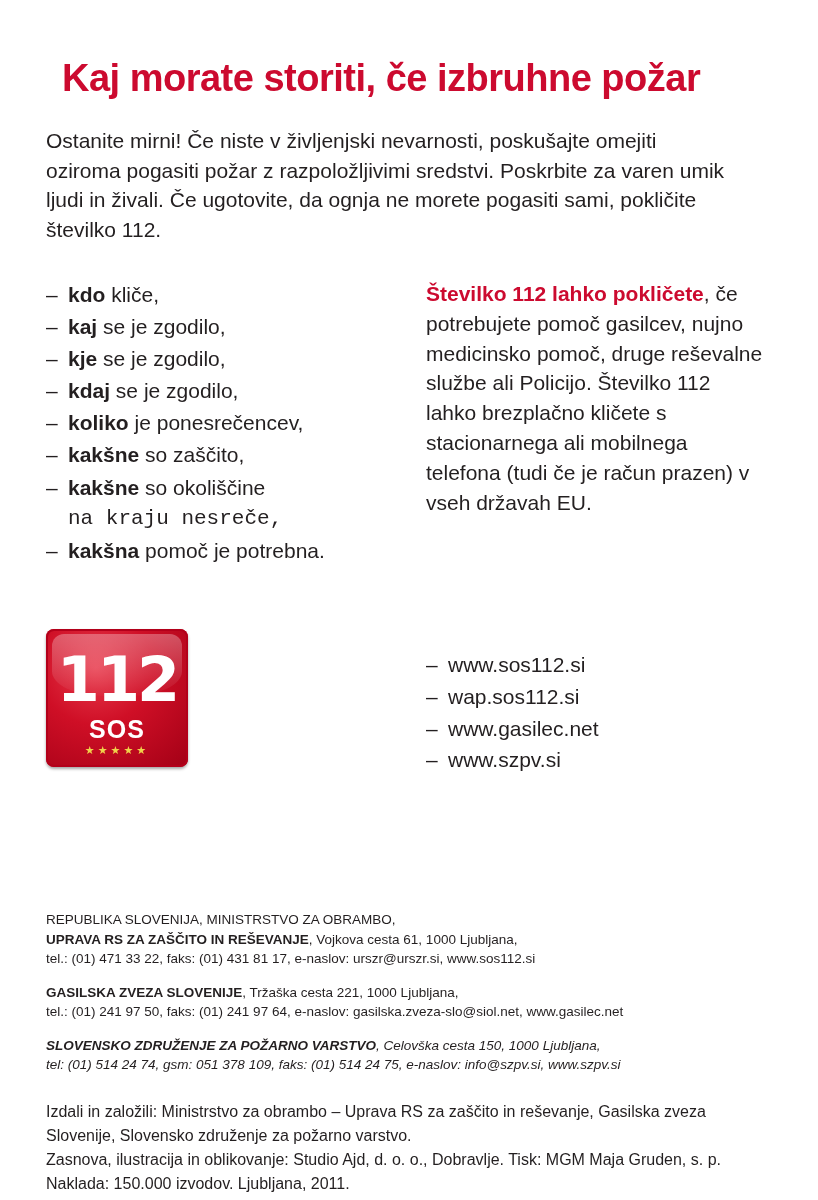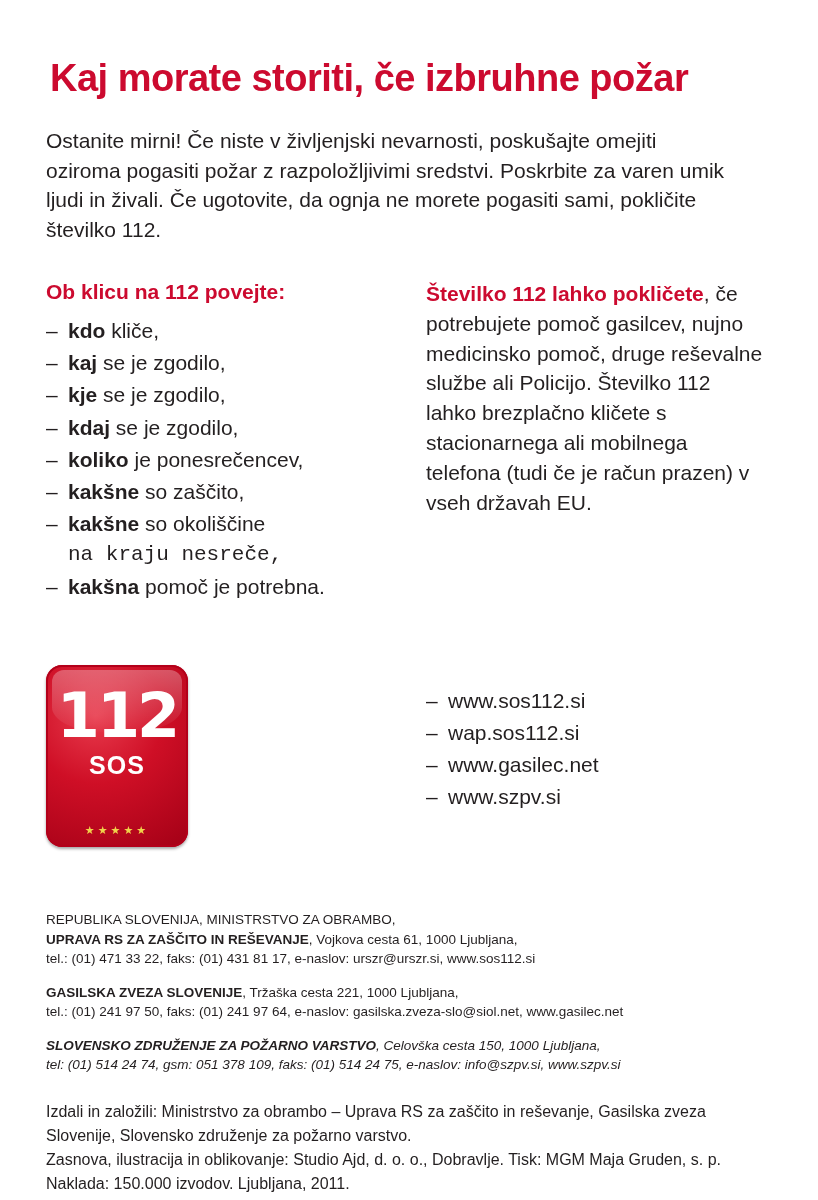--- a/index.html
+++ b/index.html
@@ -29,21 +29,21 @@
     width: 726px;
   }
 
   
   .title {
     color: #cc0a2f;
     font-size: 38px;
     font-weight: bold;
     letter-spacing: -0.5px;
     line-height: 1.1;
-    margin: 0 0 26px 4px;
+    margin: 0 0 26px 16px;
   }
 
   
   .intro {
     font-size: 21px;
     line-height: 1.42;
     color: #231f20;
     margin: 0 0 34px 0;
     max-width: 690px;
   }
@@ -111,22 +111,22 @@
     align-items: flex-start;
   }
   .logo-wrap {
     width: 380px;
     flex: 0 0 380px;
     padding-top: 14px;
   }
   .logo112 {
     position: relative;
     width: 142px;
-    height: 182px;
-    border-radius: 16px;
+    height: 138px;
+    border-radius: 8px;
     background: radial-gradient(circle at 35% 28%, #e83b4d 0%, #cf0f26 42%, #a30016 100%);
     box-shadow: inset 0 0 0 2px #b3001a, 0 2px 3px rgba(0,0,0,0.35);
     overflow: hidden;
   }
   .logo112 .gloss {
     position: absolute;
     left: 6px; top: 5px;
     width: 130px; height: 62px;
     border-radius: 12px 12px 40% 40%;
     background: linear-gradient(to bottom, rgba(255,255,255,0.30), rgba(255,255,255,0.02));
@@ -221,21 +221,20 @@
 
   <div class="content">
 
     <h1 class="title">Kaj morate storiti, če izbruhne požar</h1>
 
     <p class="intro">Ostanite mirni! Če niste v življenjski nevarnosti, poskušajte omejiti oziroma pogasiti požar z razpoložljivimi sredstvi. Poskrbite za varen umik ljudi in živali. Če ugotovite, da ognja ne morete pogasiti sami, pokličite številko 112.</p>
 
     <div class="columns">
 
       <div class="col-left">
-        <div class="sub-head">Ob klicu na 112 povejte:</div>
         <ul class="dash-list">
           <li>
             <span class="dash">–</span>
             <span class="txt"><b>kdo</b><span> kliče,</span></span>
           </li>
           <li>
             <span class="dash">–</span>
             <span class="txt"><b>kaj</b><span> se je zgodilo,</span></span>
           </li>
           <li>

